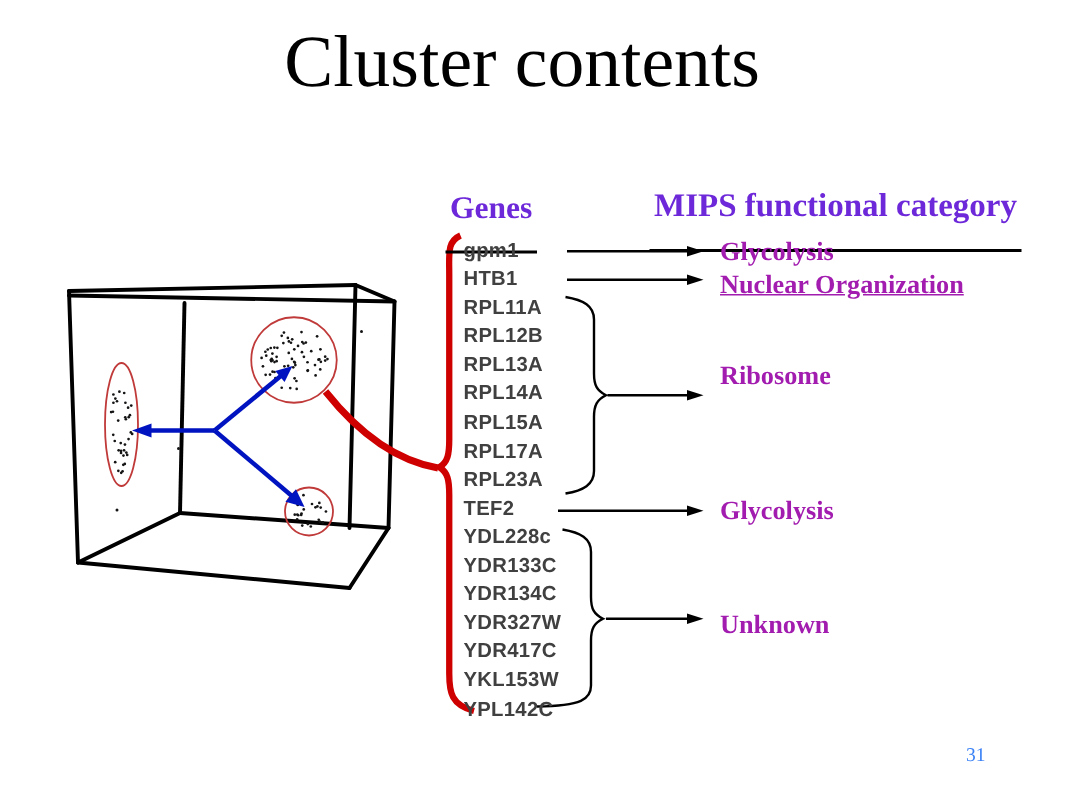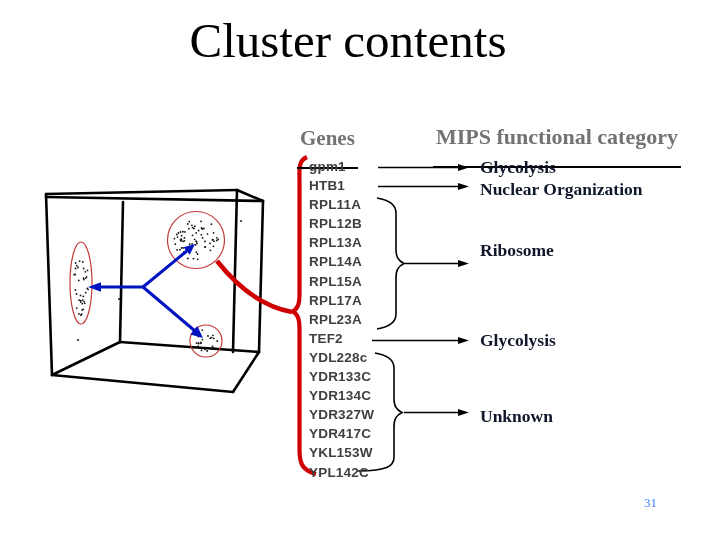--- a/index.html
+++ b/index.html
@@ -6,35 +6,35 @@
   body {
     width:720px; height:540px; background:#ffffff; position:relative; overflow:hidden;
     font-family:"Liberation Sans", sans-serif;
   }
   .abs { position:absolute; }
   .title {
     top:12px; left:0; width:696px; text-align:center;
     font-family:"Liberation Serif", serif; font-size:49px; color:#000; white-space:nowrap;
   }
   .col-head {
-    font-family:"Liberation Serif", serif; font-weight:bold; color:#737373;
+    font-family:"Liberation Serif", serif; font-weight:bold; color:#6d28d9;
     border-bottom:2px solid #000; padding:0 3px 16px 3px; white-space:nowrap;
   }
   #genes-head { left:297px; top:126px; font-size:21px; }
   #mips-head  { left:433px; top:124px; font-size:22px; }
   .gene-list { left:309px; top:157px; }
   .gene {
     font-size:13.5px; font-weight:bold; line-height:19.1px; height:19.1px;
     letter-spacing:0.2px; color:#404040; white-space:nowrap;
   }
   .category {
     left:480px; font-family:"Liberation Serif", serif; font-weight:bold;
-    font-size:17.5px; line-height:21px; color:#0f172a; white-space:nowrap;text-align:right;
-  }
-  #cat-0 { top:157px; } #cat-1 { top:179px; } #cat-2 { top:240px; }
+    font-size:17.5px; line-height:21px; color:#a21caf; white-space:nowrap;text-align:right;
+  }
+  #cat-0 { top:157px; } #cat-1 { top:179px;text-decoration:underline; } #cat-2 { top:240px; }
   #cat-3 { top:330px; } #cat-4 { top:406px; }
   .pagenum {
     left:644px; top:495px; font-family:"Liberation Serif", serif;
     font-size:13px; color:#3b82f6;
   }
   svg.overlay { position:absolute; left:0; top:0; }
 </style>
 </head>
 <body>
 

